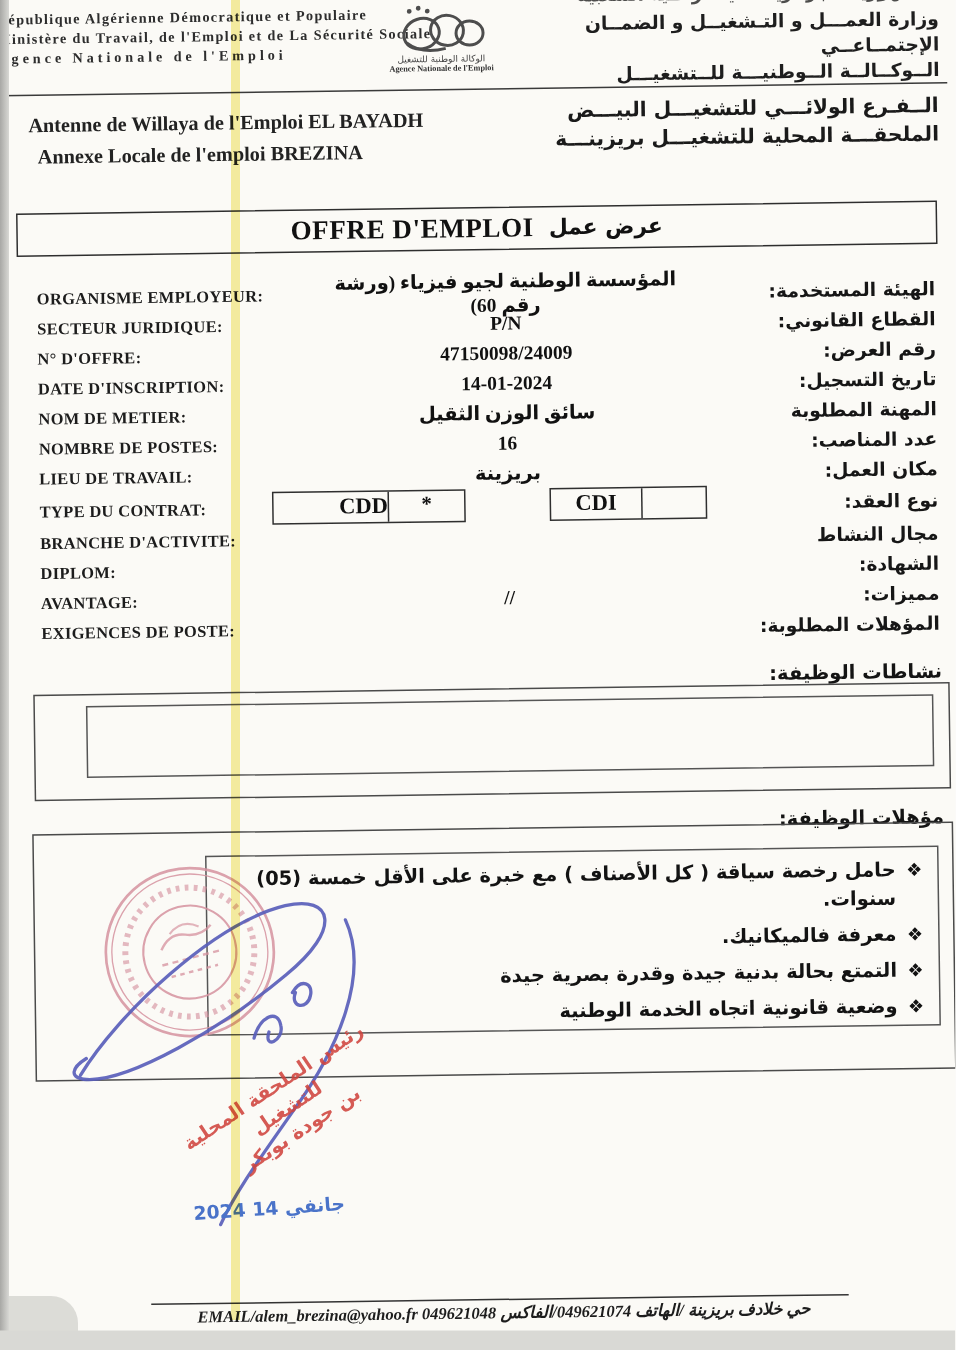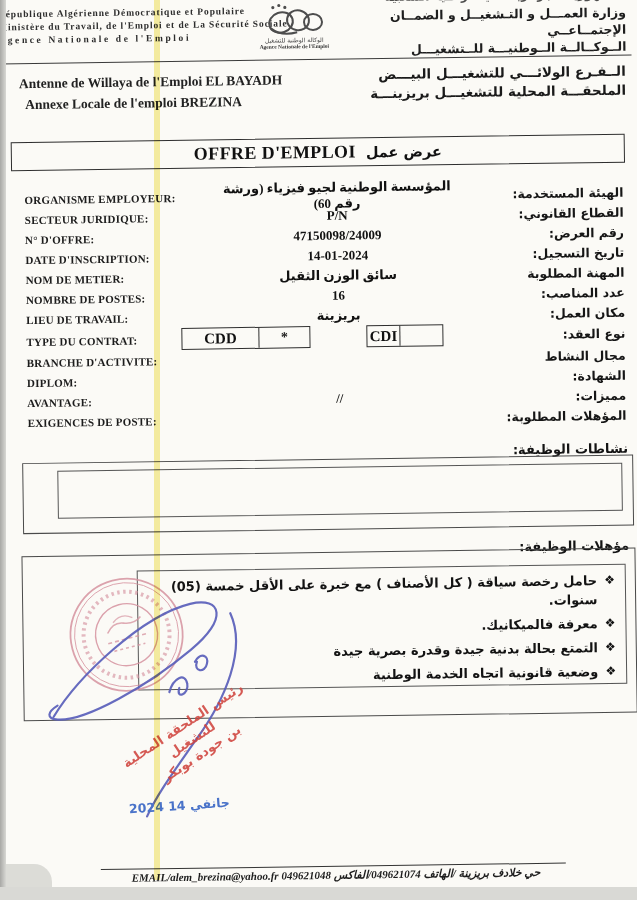--- a/index.html
+++ b/index.html
@@ -51,22 +51,22 @@
   .c-fr{width:212px;padding-left:28px;box-sizing:border-box;
         font:bold 11px "Liberation Serif",serif;letter-spacing:.2px;color:#1c1c1c;white-space:nowrap;}
   .c-val{flex:1;text-align:center;font:bold 13px "Liberation Serif","DejaVu Sans",serif;color:#111;}
   .c-ar{width:168px;padding-right:10px;box-sizing:border-box;text-align:right;direction:rtl;
         font:bold 12.5px "DejaVu Sans",sans-serif;color:#161616;white-space:nowrap;}
   .contract-row{height:23px;}
   .cbox{position:absolute;display:flex;border:1.6px solid #2f2f2f;height:20px;top:0;background:transparent;}
   .cbox .cell{display:flex;align-items:center;justify-content:center;
               font:bold 15px "Liberation Serif",serif;color:#111;}
   .cbox .cell + .cell{border-left:1.6px solid #2f2f2f;}
-  .cdd{left:183px;}  .cdd .cell:nth-child(1){width:76px;} .cdd .cell:nth-child(2){width:50px;font-size:14px;}
-  .cdi{left:368px;}  .cdi .cell:nth-child(1){width:32px;text-align:right;} .cdi .cell:nth-child(2){width:42px;}
+  .cdd{left:183px;}  .cdd .cell:nth-child(1){width:32px;padding-left:44px;} .cdd .cell:nth-child(2){width:50px;font-size:14px;}
+  .cdi{left:368px;}  .cdi .cell:nth-child(1){width:60px;text-align:right;} .cdi .cell:nth-child(2){width:42px;}
 
   
   .sec-label{position:absolute;right:9px;text-align:right;direction:rtl;
              font:bold 13px "DejaVu Sans",sans-serif;color:#141414;}
   .act-label{top:445px;}
   .act-outer{position:absolute;left:22px;top:459px;width:609px;height:69px;border:1.6px solid #4a4a4a;}
   .act-inner{position:absolute;left:57px;top:467px;width:563px;height:46px;border:1.3px solid #555;}
   .qual-label{top:542px;}
   .qual-outer{position:absolute;left:20px;top:552px;width:612px;height:163px;border:1.6px solid #4a4a4a;}
   .qual-inner{position:absolute;left:135px;top:568px;width:489px;height:120px;border:1.3px solid #555;

